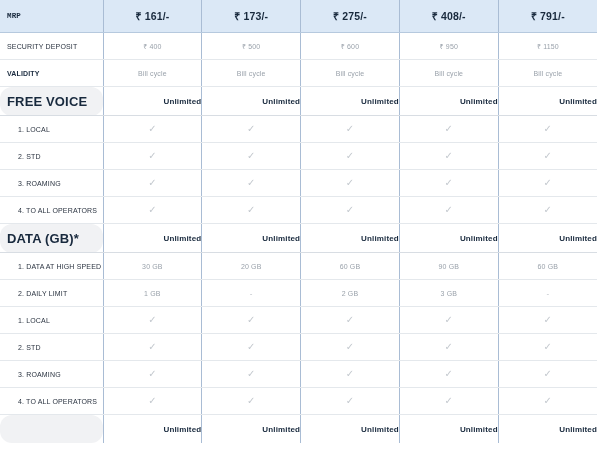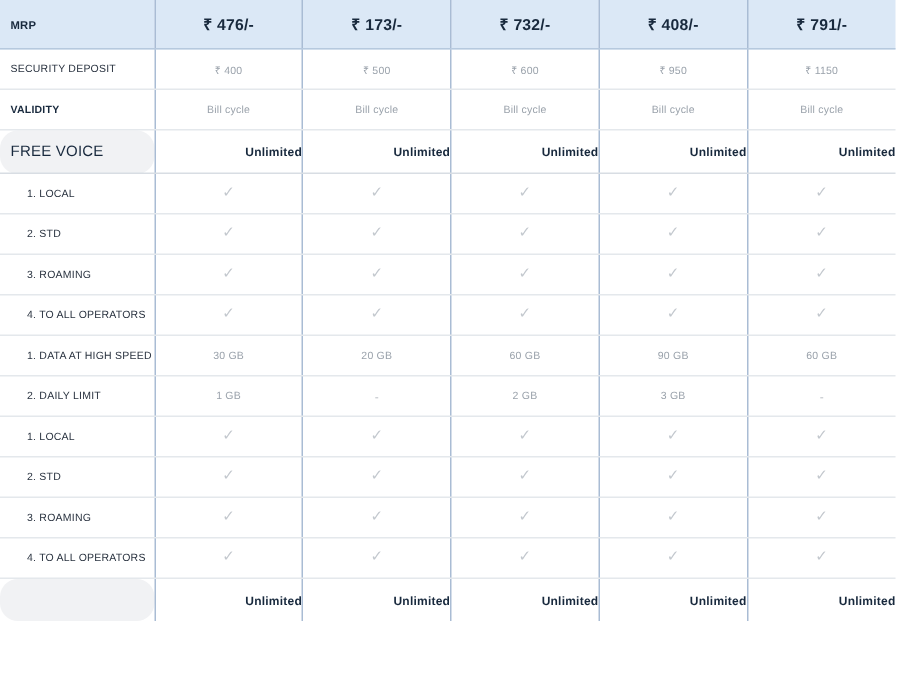--- a/index.html
+++ b/index.html
@@ -44,37 +44,38 @@
   
   tr.header-row td {
     background: #dbe8f6;
     border-bottom: 1px solid #b6c9de;
     height: 32px;
   }
   tr.header-row td.label-cell {
     font-weight: bold;
     font-size: 7.5px;
     color: #18293d;
+    font-family: Liberation Mono, monospace;
   }
   tr.header-row td.value-cell {
     font-weight: bold;
     font-size: 10.5px;
     color: #18293d;
     text-align: center;
   }
 
   
   tr.section-row td {
     height: 28px;
     border-bottom: 1px solid #d8dde3;
   }
   tr.section-row td.label-cell {
     background: #f1f2f4;
-    font-weight: normal;
-    font-size: 10px;
+    font-weight: bold;
+    font-size: 13px;
     color: #18293d;
     border-radius: 12px;
   }
   tr.section-row td.value-cell {
     font-weight: bold;
     font-size: 8px;
     color: #18293d;
     text-align: right;
   }
 
@@ -115,23 +116,23 @@
       <col class="plan-col">
       <col class="plan-col">
       <col class="plan-col">
       <col class="plan-col">
     </colgroup>
     <tbody id="table-body">
         <tr class="header-row">
           <td class="label-cell">
             <span class="lbl">MRP</span>
           </td>
-          <td class="value-cell">₹ 476/-</td>
+          <td class="value-cell">₹ 161/-</td>
           <td class="value-cell">₹ 173/-</td>
-          <td class="value-cell">₹ 732/-</td>
+          <td class="value-cell">₹ 275/-</td>
           <td class="value-cell">₹ 408/-</td>
           <td class="value-cell">₹ 791/-</td>
         </tr>
         <tr class="data-row">
           <td class="label-cell">
             <span class="lbl">SECURITY DEPOSIT</span>
           </td>
           <td class="value-cell">₹ 400</td>
           <td class="value-cell">₹ 500</td>
           <td class="value-cell">₹ 600</td>
@@ -191,20 +192,30 @@
         <tr class="data-row">
           <td class="label-cell sub">
             <span class="lbl">4. TO ALL OPERATORS</span>
           </td>
           <td class="value-cell"><span class="check">✓</span></td>
           <td class="value-cell"><span class="check">✓</span></td>
           <td class="value-cell"><span class="check">✓</span></td>
           <td class="value-cell"><span class="check">✓</span></td>
           <td class="value-cell"><span class="check">✓</span></td>
         </tr>
+        <tr class="section-row">
+          <td class="label-cell">
+            <span class="lbl">DATA (GB)*</span>
+          </td>
+          <td class="value-cell">Unlimited</td>
+          <td class="value-cell">Unlimited</td>
+          <td class="value-cell">Unlimited</td>
+          <td class="value-cell">Unlimited</td>
+          <td class="value-cell">Unlimited</td>
+        </tr>
         <tr class="data-row">
           <td class="label-cell sub">
             <span class="lbl">1. DATA AT HIGH SPEED</span>
           </td>
           <td class="value-cell">30 GB</td>
           <td class="value-cell">20 GB</td>
           <td class="value-cell">60 GB</td>
           <td class="value-cell">90 GB</td>
           <td class="value-cell">60 GB</td>
         </tr>

